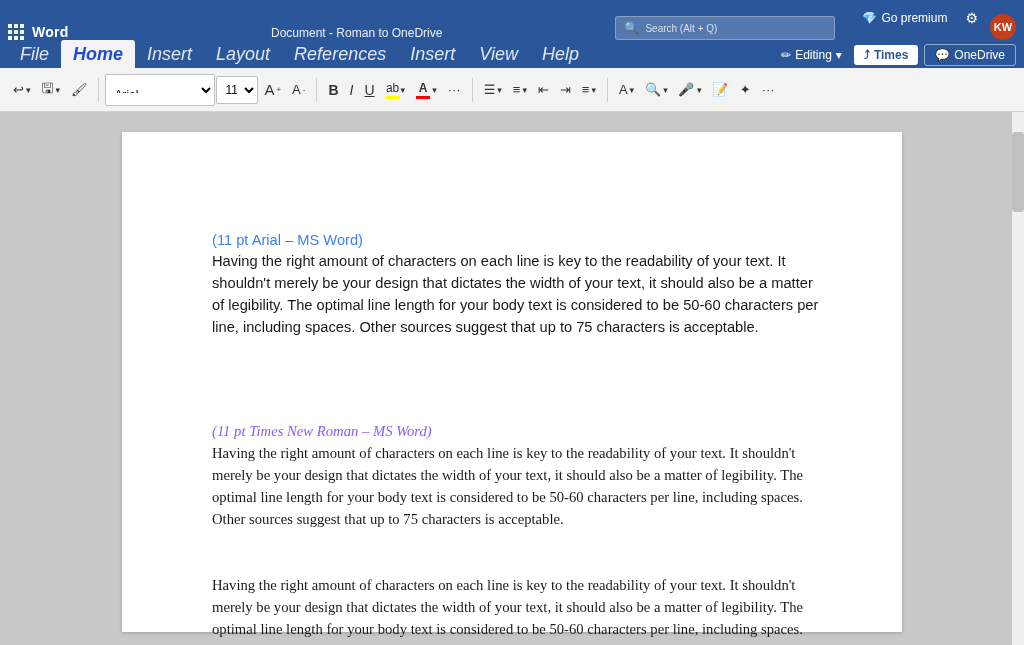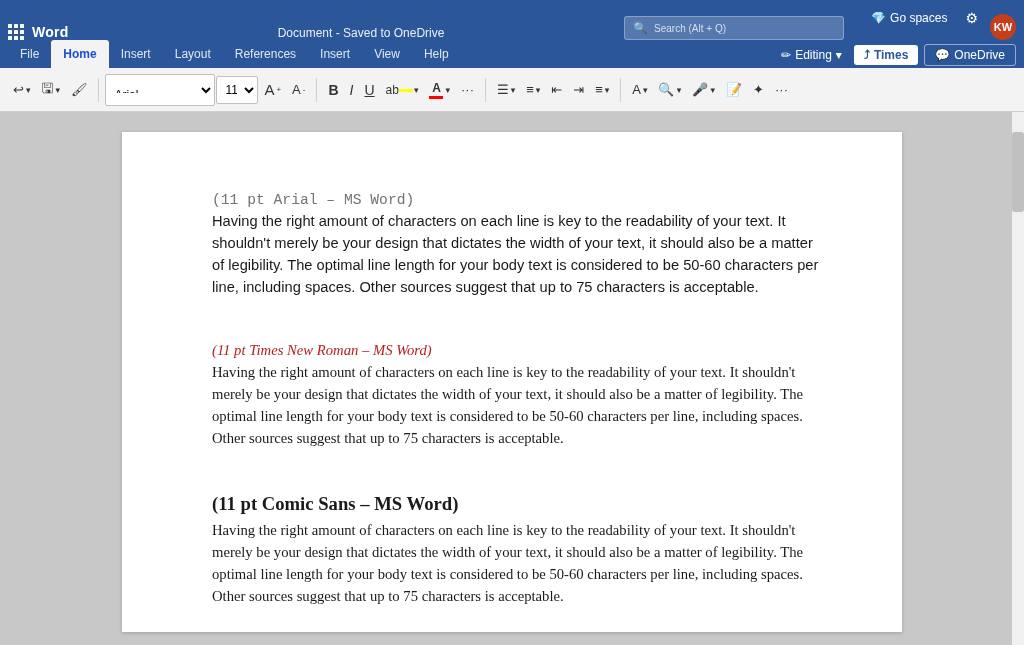--- a/index.html
+++ b/index.html
@@ -109,27 +109,28 @@
     .ribbon-tabs {
       background: #2b579a;
       height: 32px;
       display: flex;
       align-items: flex-end;
       padding: 0 8px;
       gap: 0;
     }
     .ribbon-tab {
       padding: 6px 12px;
-      font-size: 12px;
+      font-size: 18px;
       color: rgba(255,255,255,0.85);
       cursor: pointer;
       border-radius: 3px 3px 0 0;
       height: 28px;
       display: flex;
       align-items: center;
+      font-style: italic;
     }
     .ribbon-tab.active {
       background: #f3f3f3;
       color: #1d4ed8;
       font-weight: 600;
     }
     .ribbon-tabs-right {
       margin-left: auto;
       display: flex;
       align-items: center;
@@ -291,31 +292,33 @@
       margin-bottom: 28px;
     }
     .para-comic {
       font-family: 'Comic Sans MS', 'Comic Sans', cursive;
       font-size: 11pt;
       line-height: 1.5;
       color: #1a1a1a;
       margin-bottom: 0;
     }
     .para-title-arial {
-      font-family: Liberation Mono, monospace;
+      font-family: Liberation Sans, sans-serif;
       font-size: 11pt;
-      color: #737373;
+      color: #3b82f6;
       margin-bottom: 2px;
+      margin-top: 40px;
     }
     .para-title-times {
       font-family: 'Times New Roman', Times, serif;
       font-size: 11pt;
-      color: #b91c1c;
+      color: #8b5cf6;
       margin-bottom: 2px;
       font-style: italic;
+      margin-top: 41px;
     }
     .para-title-comic {
       font-family: 'Comic Sans MS', cursive;
       font-size: 14pt;
       color: #1a1a1a;
       margin-bottom: 4px;
       font-weight: 600;
     }
     .section-gap { height: 16px; }
   </style>
@@ -331,29 +334,29 @@
           <span></span>
         <span></span>
           <span></span>
           <span></span>
         <span></span>
           <span></span>
           <span></span>
       </div>
       <span class="app-name">Word</span>
     </div>
-    <span class="doc-title">Document - Saved to OneDrive</span>
+    <span class="doc-title">Document - Roman to OneDrive</span>
     <div class="search-bar">
       <span>🔍</span>
       <input type="text" placeholder="Search (Alt + Q)" style="">
     </div>
     <div class="title-right">
       <button class="go-premium-btn">
         <span>💎</span>
-        <span>Go spaces</span>
+        <span>Go premium</span>
       </button>
       <button class="gear-btn">⚙</button>
       <div class="avatar">KW</div>
     </div>
   </div>
 </div>
 
 <div class="ribbon-tabs">
   <div class="ribbon-tab">File</div>
   <div class="ribbon-tab active">Home</div>
@@ -417,21 +420,21 @@
     <button class="tb-btn">
       <span class="bold-icon" style="font-size:14px;font-weight:900;">B</span>
     </button>
     <button class="tb-btn">
       <span style="font-size:14px;font-style:italic;">I</span>
     </button>
     <button class="tb-btn">
       <span style="font-size:14px;text-decoration:underline;">U</span>
     </button>
     <button class="tb-btn highlight-btn">
-      <div style="display:flex;flex-direction:row;align-items:center">
+      <div style="display:flex;flex-direction:column;align-items:center">
         <span style="font-size:12px">ab</span>
         <div class="highlight-bar"></div>
       </div>
       <span style="font-size:9px">▾</span>
     </button>
     <button class="tb-btn">
       <div style="display:flex;flex-direction:column;align-items:center">
         <span style="font-size:12px;font-weight:bold;">A</span>
         <div class="font-color-bar"></div>
       </div>
@@ -477,20 +480,19 @@
     <p class="para-title-arial">(11 pt Arial – MS Word)</p>
     <p class="para-arial">Having the right amount of characters on each line is key to the readability of your text. It shouldn't merely be your design that dictates the width of your text, it should also be a matter of legibility. The optimal line length for your body text is considered to be 50-60 characters per line, including spaces. Other sources suggest that up to 75 characters is acceptable.</p>
 
     <div class="section-gap"></div>
 
     <p class="para-title-times">(11 pt Times New Roman – MS Word)</p>
     <p class="para-times">Having the right amount of characters on each line is key to the readability of your text. It shouldn't merely be your design that dictates the width of your text, it should also be a matter of legibility. The optimal line length for your body text is considered to be 50-60 characters per line, including spaces. Other sources suggest that up to 75 characters is acceptable.</p>
 
     <div class="section-gap"></div>
 
-    <p class="para-title-comic">(11 pt Comic Sans – MS Word)</p>
     <p class="para-comic">Having the right amount of characters on each line is key to the readability of your text. It shouldn't merely be your design that dictates the width of your text, it should also be a matter of legibility. The optimal line length for your body text is considered to be 50-60 characters per line, including spaces. Other sources suggest that up to 75 characters is acceptable.</p>
   </div>
 
   <div class="scrollbar-track">
     <div class="scrollbar-thumb"></div>
   </div>
 </div>
 
 </body></html>

